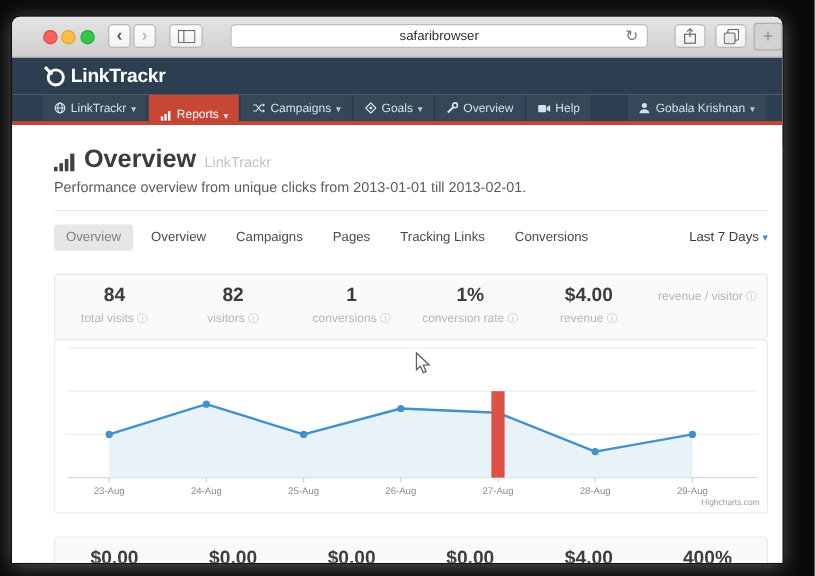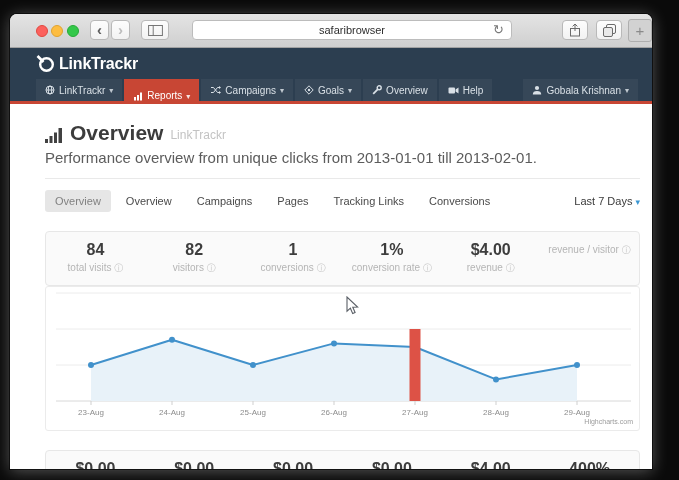--- a/index.html
+++ b/index.html
@@ -8,21 +8,21 @@
   .window{position:absolute;left:10px;top:14px;width:642px;height:455px;background:#fff;
           border-radius:7px 7px 0 0;overflow:hidden;
           box-shadow:0 0 0 1px rgba(0,0,0,.65), 0 2px 16px rgba(190,190,190,.45);}
   
   .toolbar{position:relative;height:33px;background:linear-gradient(#e4e4e4,#cfcfcf);border-bottom:1px solid #a2a2a2;}
   .tl{position:absolute;top:11px;width:12px;height:12px;border-radius:50%;cursor:default;}
   .tbtn{position:absolute;top:6px;height:20px;background:linear-gradient(#fdfdfd,#f2f2f2);
         border:1px solid #b9b9b9;border-radius:4px;box-sizing:border-box;
         display:flex;align-items:center;justify-content:center;color:#5d5d5d;}
   .chev{font-size:15px;font-weight:bold;line-height:1;margin-top:-2px;}
-  .url{position:absolute;left:182px;top:6px;width:320px;height:20px;background:#fff;
+  .url{position:absolute;left:182px;top:6px;width:348px;height:20px;background:#fff;
        border:1px solid #bcbcbc;border-radius:4px;box-sizing:border-box;
        display:flex;align-items:center;justify-content:center;font-size:11px;color:#2e2e2e;}
   .url .reload{position:absolute;right:7px;top:1px;font-size:13px;color:#7a7a7a;}
   .plusbtn{position:absolute;left:618px;top:5px;width:24px;height:23px;background:#d2d2d2;
            border:1px solid #aeaeae;border-radius:3px;box-sizing:border-box;display:flex;
            align-items:center;justify-content:center;font-size:15px;color:#8a8a8a;}
   
   .brand{height:31px;background:#2c3e50;display:flex;align-items:center;padding-left:26px;}
   .brand .logo-text{color:#fff;font-size:16px;font-weight:bold;letter-spacing:-.2px;margin-left:4px;}
   .navbar{height:22px;background:#2c3e50;border-bottom:3px solid #c84634;display:flex;align-items:stretch;padding-left:26px;}
@@ -30,21 +30,21 @@
             background:rgba(255,255,255,.05);margin-right:2px;white-space:nowrap;cursor:pointer;}
   .nav-item.active{background:#c84634;color:#fff;align-items:flex-end;}
   .nav-item .caret{font-size:8px;opacity:.85;}
   .nav-user{margin-left:auto;margin-right:14px;}
   .nav-icon{display:inline-flex;}
   
   .content{padding:0 12px 0 35px;background:#fff;}
   .page-head{margin-top:18px;display:flex;align-items:flex-end;gap:7px;}
   .page-title{font-size:21px;color:#3c3c3c;font-weight:600;line-height:1;}
   .page-title-suffix{font-size:12px;color:#c3c3c3;padding-bottom:1px;}
-  .subtitle{font-size:15px;color:#5c5c5c;margin-top:6px;}
+  .subtitle{font-size:12px;color:#5c5c5c;margin-top:6px;}
   .divider{border-top:1px solid #e9e9e9;margin-top:12px;}
   .tabs-row{display:flex;align-items:center;margin-top:11px;font-size:11px;}
   .tab{padding:5px 10px;margin-right:5px;color:#4a4a4a;border-radius:3px;cursor:pointer;}
   .tab.active{background:#e6e6e6;color:#828282;}
   .range{margin-left:auto;font-size:11px;color:#3a3a3a;cursor:pointer;}
   .range .caret{color:#3b97d3;font-size:9px;}
   .stats-card{margin-top:19px;background:#fafafa;border:1px solid #e7e7e7;border-radius:4px;display:flex;padding:9px 0 10px;}
   .stat{flex:1;text-align:center;}
   .stat-value{font-size:16px;color:#3d3d3d;font-weight:600;}
   .stat-label{font-size:10px;color:#b5b5b5;margin-top:3px;}

